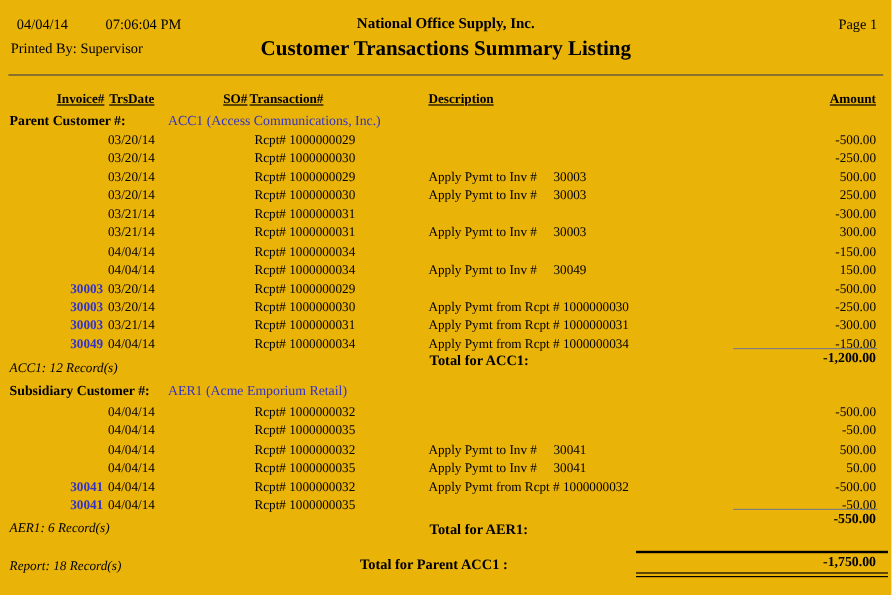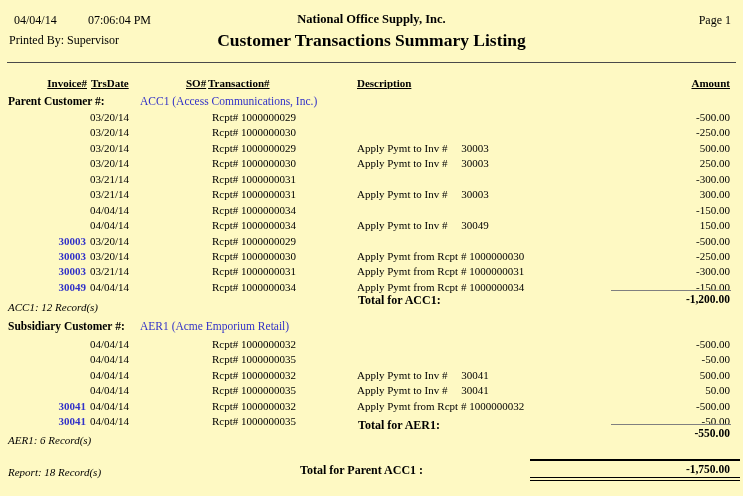--- a/index.html
+++ b/index.html
@@ -1,19 +1,19 @@
 <!DOCTYPE html>
 <html style="--link-blue: #3232C8; --rule-gray: #808080;"><head>
 <meta charset="utf-8">
 <style>
   * { margin:0; padding:0; box-sizing:border-box; }
   html,body { background:#ffffff; }
   :root { --link-blue:#3232C8; --rule-gray:#808080; }
   .page {
-    position:relative; width:743px; height:496px; background:#fef9c3;
+    position:relative; width:743px; height:496px; background:#eab308;
     font-family:"Liberation Serif", serif; color:#000; overflow:hidden;
   }
   .abs { position:absolute; white-space:nowrap; }
 
   
   .hdr-meta { font-size:12px; }
   .hdr-date { left:14px; top:13px; }
   .hdr-time { left:88px; top:13px; }
   .hdr-company { left:0; right:0; top:12px; text-align:center; font-weight:bold; font-size:12.5px; }
   .hdr-page { right:12px; top:13px; }
@@ -53,21 +53,21 @@
   
   .records { position:absolute; left:8px; font-style:italic; font-size:11px; white-space:nowrap; }
   .records-0 { top:301px; }
   .records-1 { top:434px; }
   .records-r { top:466px; }
   .total-lbl { position:absolute; font-weight:bold; font-size:12px; text-align:left; white-space:pre; }
   .total-amt { position:absolute; font-weight:bold; font-size:11.5px; text-align:right; }
   .tl-0 { left:358px; width:216px; top:293px; }
   .ta-0 { left:559px; width:171px; top:293px; }
   .rule-0 { position:absolute; left:611px; width:120px; top:290px; height:0; border-top:1px solid var(--rule-gray); }
-  .tl-1 { left:358px; width:216px; top:418px;font-family:Liberation Serif, serif; }
+  .tl-1 { left:358px; width:216px; top:434px;font-family:Liberation Serif, serif; }
   .ta-1 { left:559px; width:171px; top:427px; }
   .rule-1 { position:absolute; left:611px; width:120px; top:424px; height:0; border-top:1px solid var(--rule-gray); }
   .tl-p { left:300px; width:226px; top:463px; }
   .ta-p { left:559px; width:171px; top:463px; }
   .rule-p-top { position:absolute; left:530px; width:210px; top:459px; height:0; border-top:2px solid #000; }
   .rule-p-bot { position:absolute; left:530px; width:210px; top:477px; height:4px; border-top:1px solid #000; border-bottom:1px solid #000; }
 </style>
 </head>
 <body>
 

